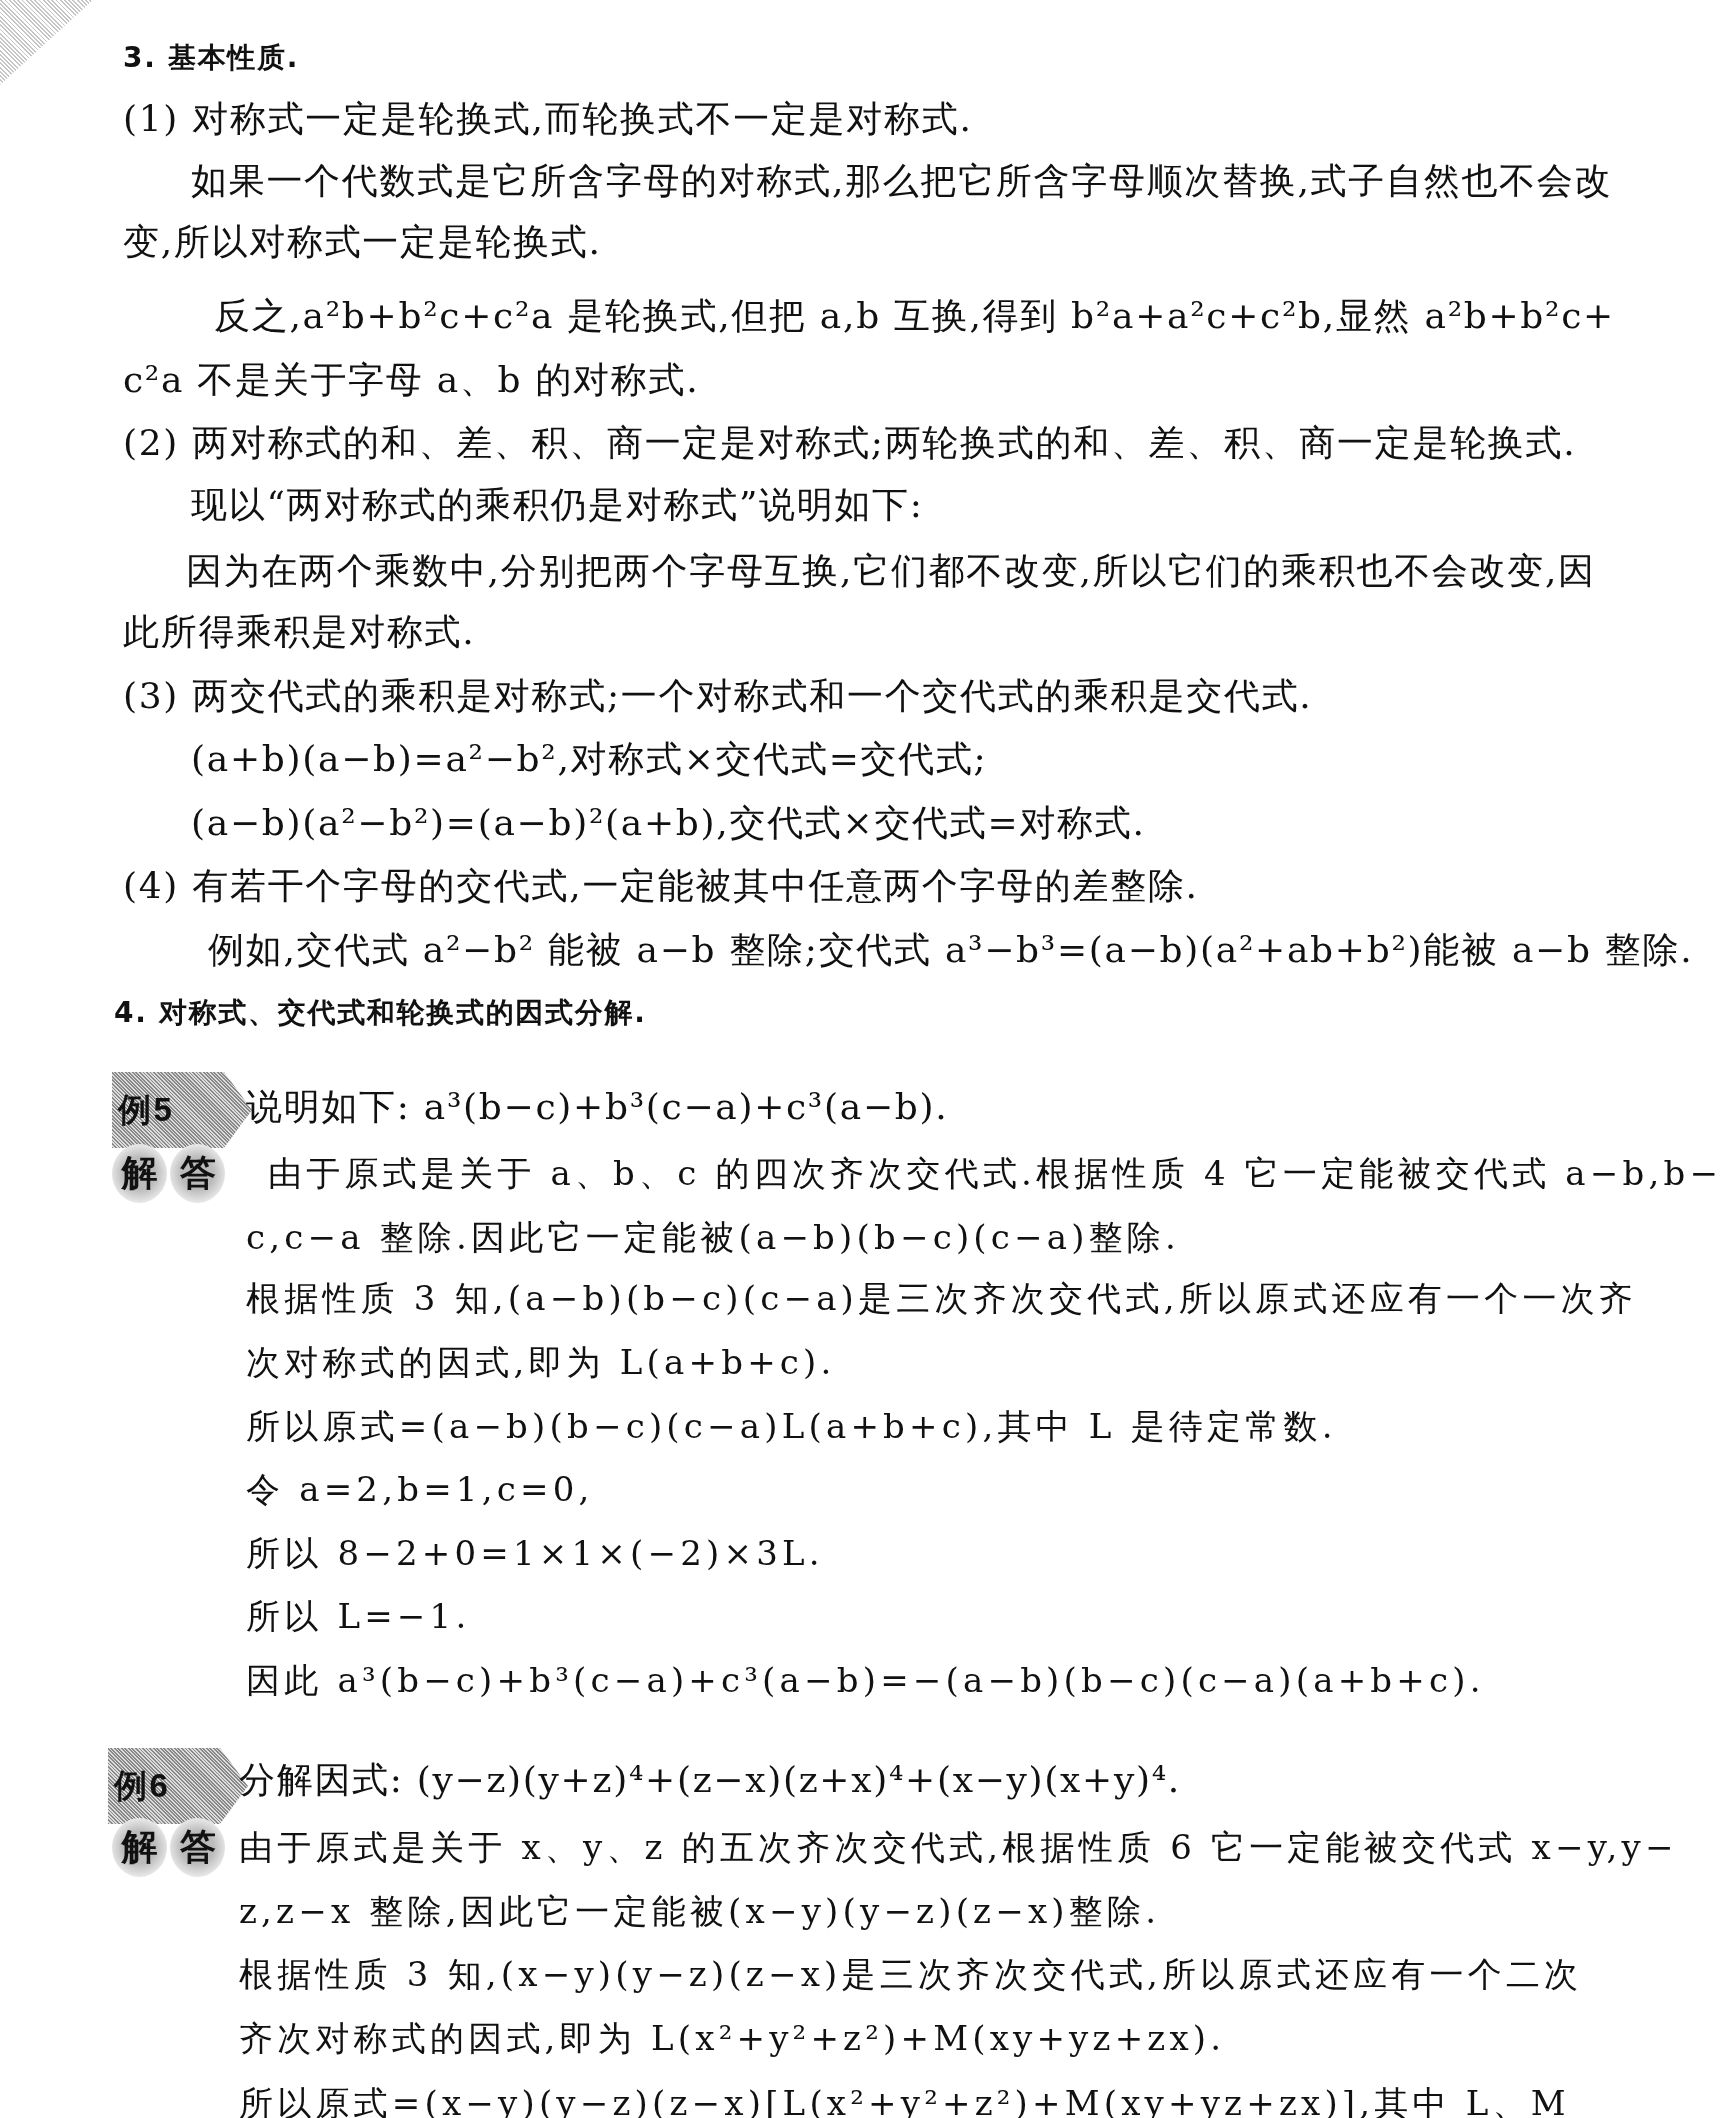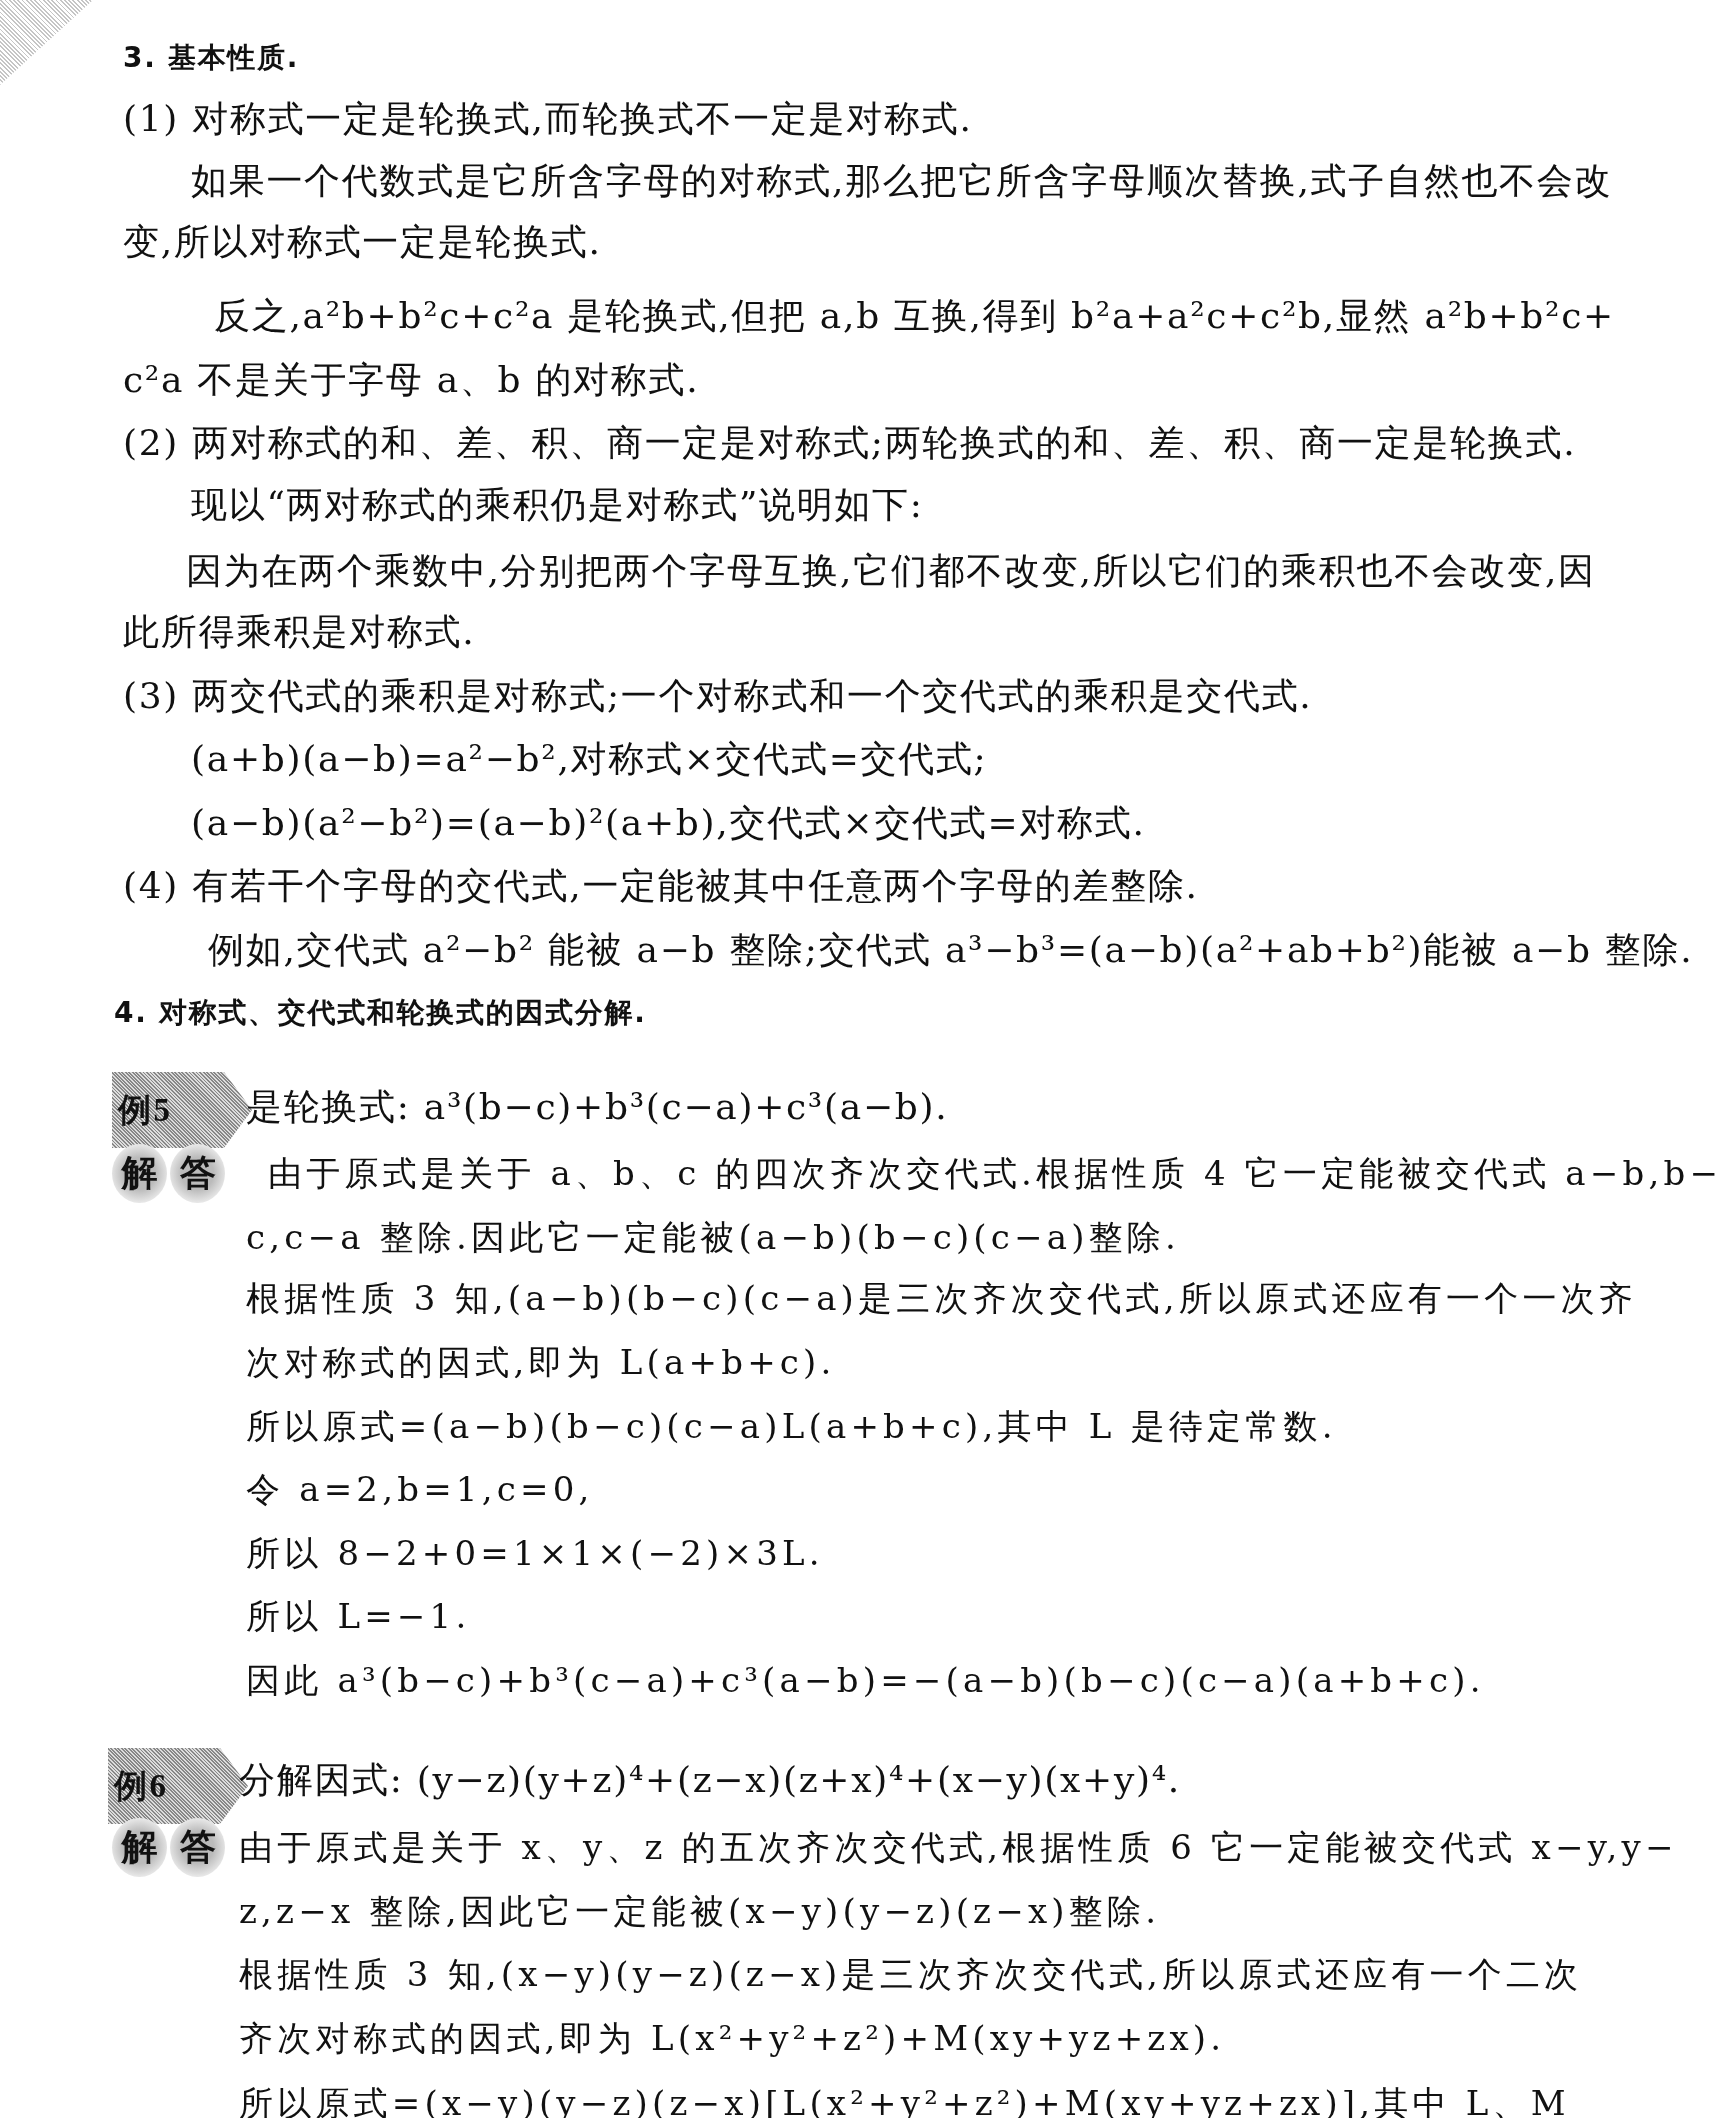--- a/index.html
+++ b/index.html
@@ -18,21 +18,21 @@
     position:absolute; font-size:36px; line-height:47px; white-space:nowrap;
     letter-spacing:1.7px;
   }
   .heading { font-weight:bold; font-family:"DejaVu Sans", sans-serif; font-size:28px; }
   .math { font-family:"DejaVu Serif", serif; }
   .sol { font-size:34px; letter-spacing:4.2px; }
   .badge-ex {
     position:absolute; width:140px; height:76px;
     background: repeating-linear-gradient(45deg,#888 0 1.3px,#ddd 1.3px 2.5px);
     clip-path: polygon(0 0, 80% 0, 100% 50%, 80% 100%, 0 100%);
-    font-family:Liberation Serif, serif; font-weight:bold; font-size:33px;
+    font-family:Liberation Sans, sans-serif; font-weight:bold; font-size:33px;
     color:#111; display:flex; align-items:center; padding-left:6px; box-sizing:border-box;
     letter-spacing:2.5px;
   }
   .badge-ans {
     position:absolute; height:59px; display:flex; gap:3.4px;
   }
   .badge-ans span {
     width:55px; height:59px; border-radius:50%;
     background: radial-gradient(circle,#bbb 0 40%,#e5e5e5 70%,#fff 100%);
     display:flex; align-items:center; justify-content:center;
@@ -59,21 +59,21 @@
   <div class="line" style="left:123px; top:608px;">此所得乘积是对称式.</div>
   <div class="line" style="left:123px; top:672px;">(3) 两交代式的乘积是对称式;一个对称式和一个交代式的乘积是交代式.</div>
   <div class="line math" style="left:191px; top:735px;">(a+b)(a−b)=a²−b²,对称式×交代式=交代式;</div>
   <div class="line math" style="left:191px; top:799px;">(a−b)(a²−b²)=(a−b)²(a+b),交代式×交代式=对称式.</div>
   <div class="line" style="left:123px; top:862px;">(4) 有若干个字母的交代式,一定能被其中任意两个字母的差整除.</div>
   <div class="line" style="left:208px; top:926px;">例如,交代式 a²−b² 能被 a−b 整除;交代式 a³−b³=(a−b)(a²+ab+b²)能被 a−b 整除.</div>
 
   <div class="line heading" style="left:114px; top:989px;">4. 对称式、交代式和轮换式的因式分解.</div>
 
   <div class="badge-ex" style="left:112px; top:1072px;">例5</div>
-  <div class="line" style="left:246px; top:1083px;">是轮换式: a³(b−c)+b³(c−a)+c³(a−b).</div>
+  <div class="line" style="left:246px; top:1083px;">说明如下: a³(b−c)+b³(c−a)+c³(a−b).</div>
 
   <div class="badge-ans" style="left:112px; top:1144px;">
     <span>解</span>
     <span>答</span>
   </div>
   <div class="line sol" style="left:246px; top:1150px;margin-left:22px;">由于原式是关于 a、b、c 的四次齐次交代式.根据性质 4 它一定能被交代式 a−b,b−</div>
   <div class="line sol" style="left:246px; top:1214px;">c,c−a 整除.因此它一定能被(a−b)(b−c)(c−a)整除.</div>
   <div class="line sol" style="left:246px; top:1275px;">根据性质 3 知,(a−b)(b−c)(c−a)是三次齐次交代式,所以原式还应有一个一次齐</div>
   <div class="line sol" style="left:246px; top:1339px;">次对称式的因式,即为 L(a+b+c).</div>
   <div class="line sol" style="left:246px; top:1403px;">所以原式=(a−b)(b−c)(c−a)L(a+b+c),其中 L 是待定常数.</div>

